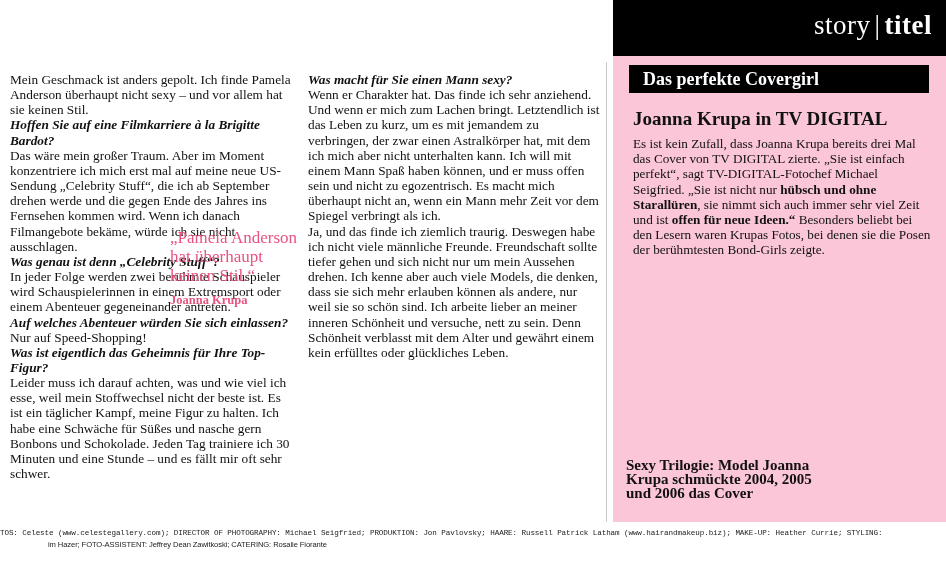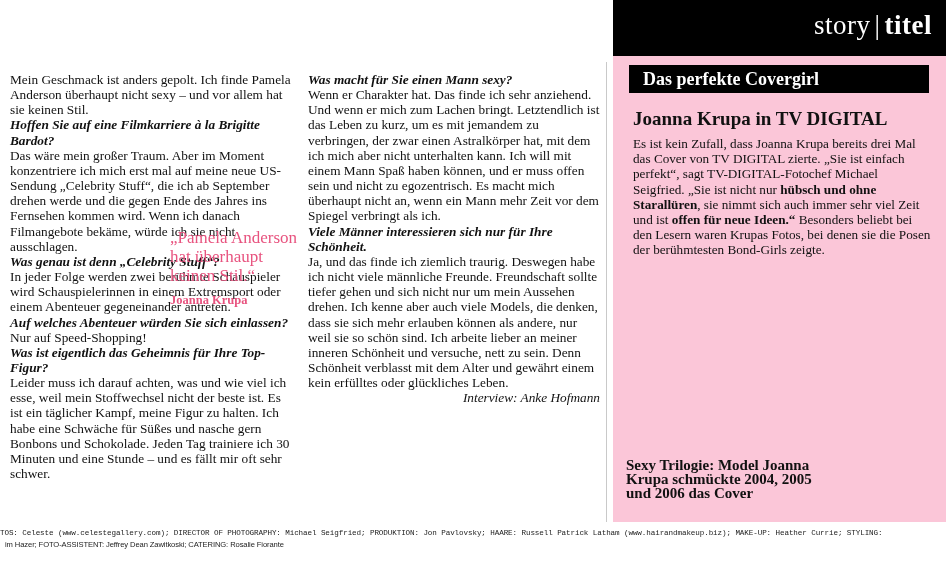--- a/index.html
+++ b/index.html
@@ -166,21 +166,21 @@
     top: 528px;
     width: 946px;
     font-family: "Liberation Sans", sans-serif;
     font-size: 7.6px;
     line-height: 11px;
     color: #222222;
     letter-spacing: -0.1px;
   }
   .footer div { white-space: nowrap; }
   .footer-line-1 { padding-left: 0px; font-family: Liberation Mono, monospace; }
-  .footer-line-2 { padding-left: 5px; }
+  .footer-line-2 { padding-left: 12px; margin-left: 36px; }
 </style>
 </head>
 <body>
 
 <div class="page">
 
   <div class="topbar">
     <div class="topbar-label">
       <span>story</span><span class="divider">|</span><span class="bold">titel</span>
     </div>
@@ -213,24 +213,22 @@
 
   <div class="pullquote">
     <div>„Pamela Anderson hat überhaupt keinen Stil.“</div>
     <div class="pullquote-author">Joanna Krupa</div>
   </div>
 
   <div class="col col-2">
     <div>
         <p class="q">Was macht für Sie einen Mann sexy?</p>
         <p>Wenn er Charakter hat. Das finde ich sehr anziehend. Und wenn er mich zum Lachen bringt. Letztendlich ist das Leben zu kurz, um es mit jemandem zu verbringen, der zwar einen Astralkörper hat, mit dem ich mich aber nicht unterhalten kann. Ich will mit einem Mann Spaß haben können, und er muss offen sein und nicht zu egozentrisch. Es macht mich überhaupt nicht an, wenn ein Mann mehr Zeit vor dem Spiegel verbringt als ich.</p>
-        <p class="q">Viele Männer interessieren sich nur für Ihre Schönheit.</p>
         <p>Ja, und das finde ich ziemlich traurig. Deswegen habe ich nicht viele männliche Freunde. Freundschaft sollte tiefer gehen und sich nicht nur um mein Aussehen drehen. Ich kenne aber auch viele Models, die denken, dass sie sich mehr erlauben können als andere, nur weil sie so schön sind. Ich arbeite lieber an meiner inneren Schönheit und versuche, nett zu sein. Denn Schönheit verblasst mit dem Alter und gewährt einem kein erfülltes oder glückliches Leben.</p>
       </div>
-    <div class="italic-credit">Interview: Anke Hofmann</div>
   </div>
 
   <div class="footer">
     <div class="footer-line-1">TOS: Celeste (www.celestegallery.com); DIRECTOR OF PHOTOGRAPHY: Michael Seigfried; PRODUKTION: Jon Pavlovsky; HAARE: Russell Patrick Latham (www.hairandmakeup.biz); MAKE-UP: Heather Currie; STYLING:</div>
     <div class="footer-line-2">im Hazer; FOTO-ASSISTENT: Jeffrey Dean Zawitkoski; CATERING: Rosalie Fiorante</div>
   </div>
 
 </div>
 
 </body></html>

